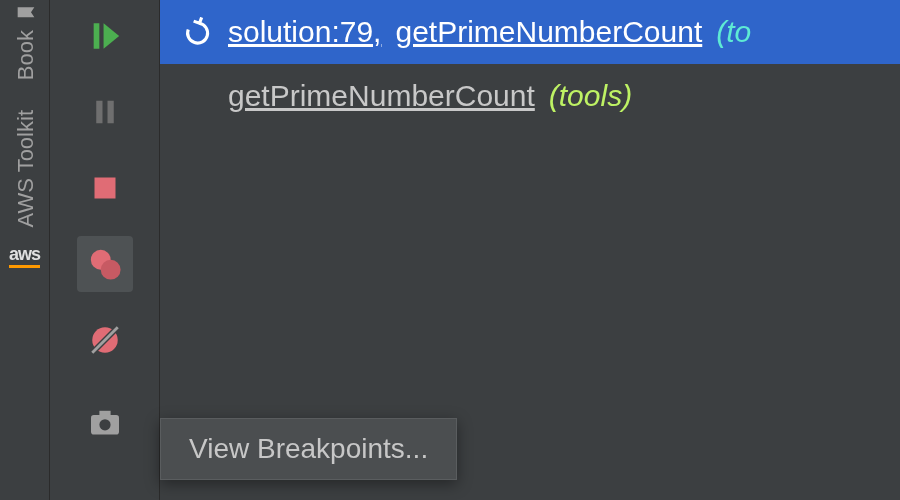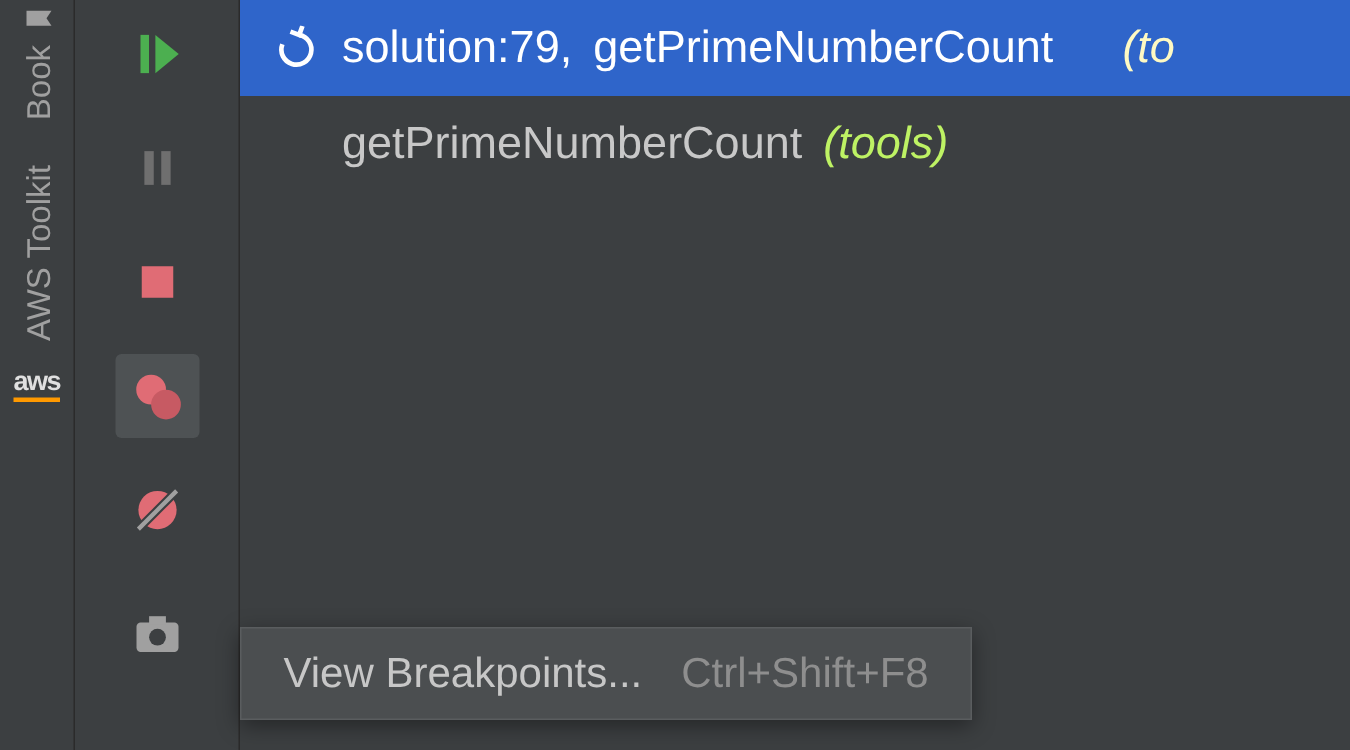--- a/index.html
+++ b/index.html
@@ -61,22 +61,22 @@
     align-items:center;
     padding-left: 20px;
     font-size: 30px;
     gap: 14px;
     white-space: nowrap;
     overflow: hidden;
   }
   .frame-row.selected { background:#2f65ca22; background:#0d5aa7; background:#2f65ca; }
   .frame-row.selected { background:#2f65ca; }
   .frame-row.selected span { color:#ffffff; }
-  .frame-row.selected .pkg { color:#fef9c3;margin-left:32px; }
-  .frame-row .loc { color:#c8c8c8; }
+  .frame-row.selected .pkg { color:#5eead4; }
+  .frame-row .loc { color:#c8c8c8;text-decoration:underline; }
   .frame-row .pkg { color:#bef264; font-style: italic; }
   .frame-row.selected .undo svg path { stroke:#ffffff; }
   .undo { width:34px; height:34px; display:flex; align-items:center; justify-content:center;}
   .tooltip {
     position:absolute;
     left: 0px;
     top: 418px;
     background:#4b4e50;
     border:1px solid #5a5d5f;
     padding: 14px 28px;
@@ -169,15 +169,14 @@
     <span class="pkg">(to</span>
   </div>
 
   <div class="frame-row" style="padding-left:68px;">
     <span class="loc">getPrimeNumberCount</span>
     <span class="pkg">(tools)</span>
   </div>
 
   <div class="tooltip">
     <span>View Breakpoints...</span>
-    <span class="shortcut">Ctrl+Shift+F8</span>
   </div>
 </div>
 
 </body></html>

